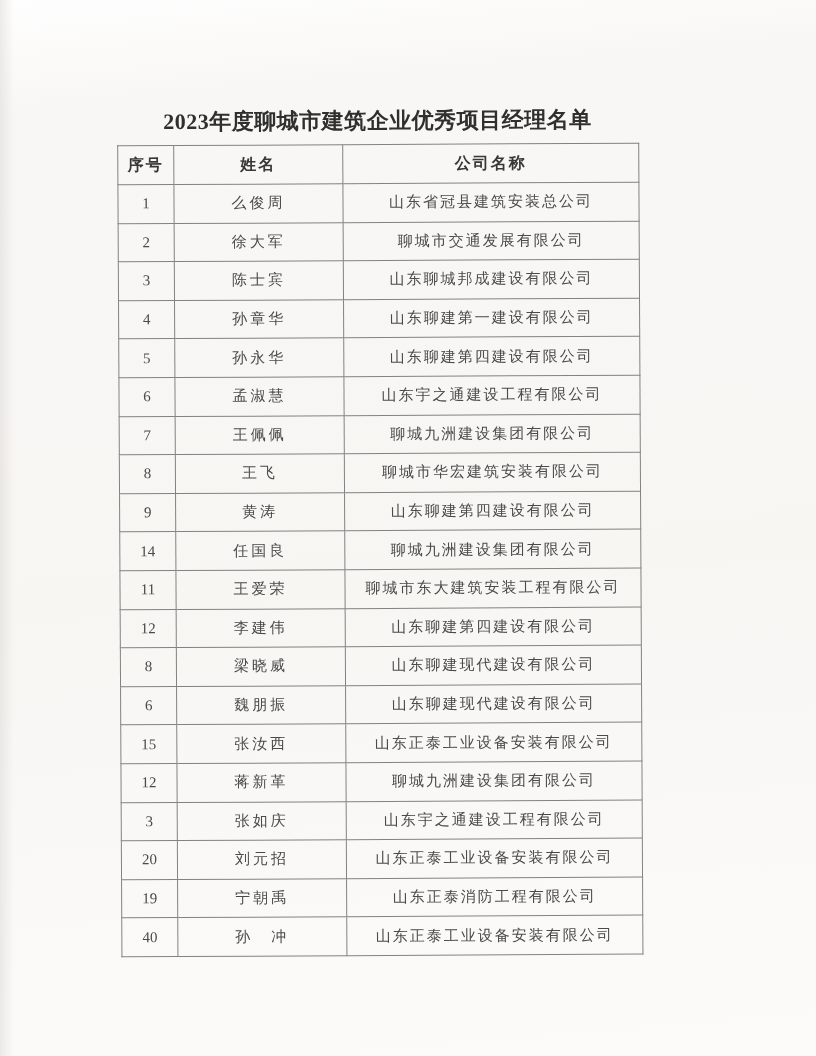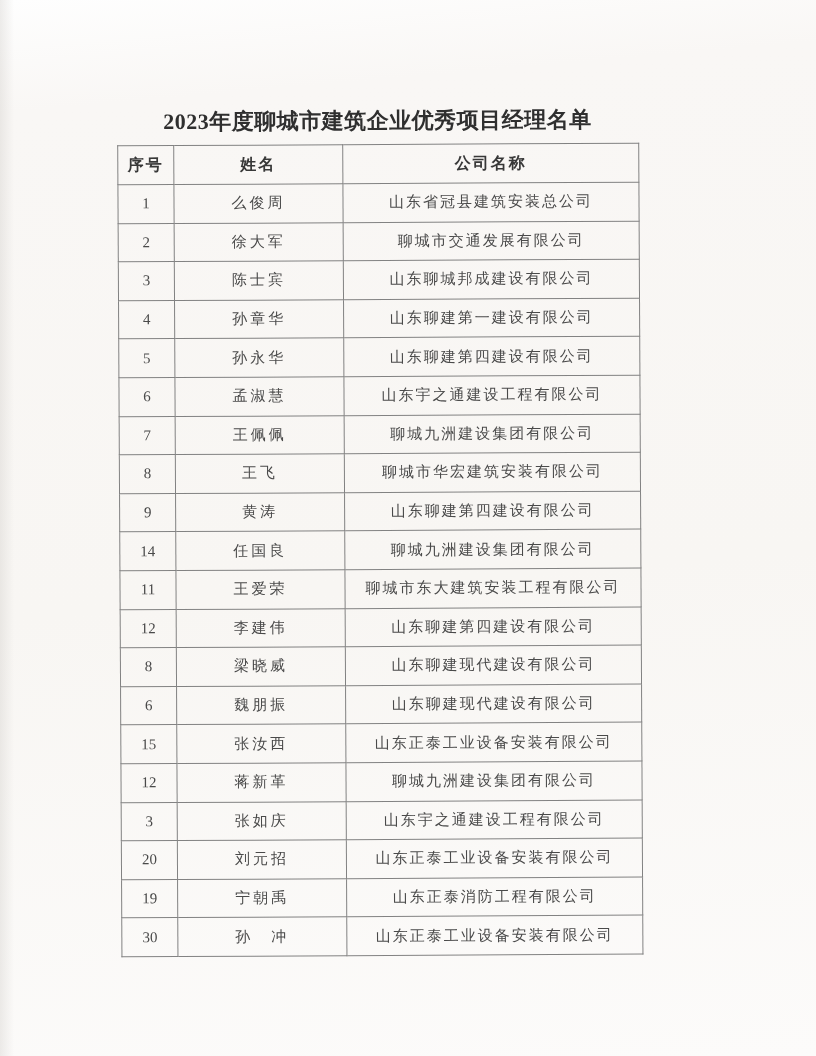--- a/index.html
+++ b/index.html
@@ -181,19 +181,19 @@
     <td class="col-no">20</td>
     <td class="col-name">刘元招</td>
     <td class="col-company">山东正泰工业设备安装有限公司</td>
   </tr>
         <tr>
     <td class="col-no">19</td>
     <td class="col-name">宁朝禹</td>
     <td class="col-company">山东正泰消防工程有限公司</td>
   </tr>
         <tr>
-    <td class="col-no">30</td>
+    <td class="col-no">40</td>
     <td class="col-name">孙　冲</td>
     <td class="col-company">山东正泰工业设备安装有限公司</td>
   </tr>
       </tbody>
   </table>
 </div>
 
 </body></html>

